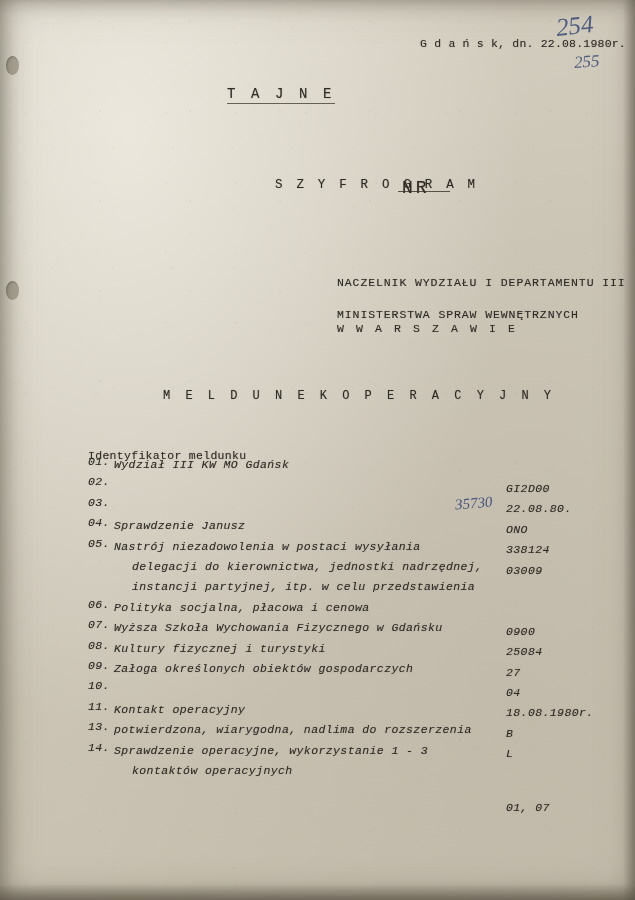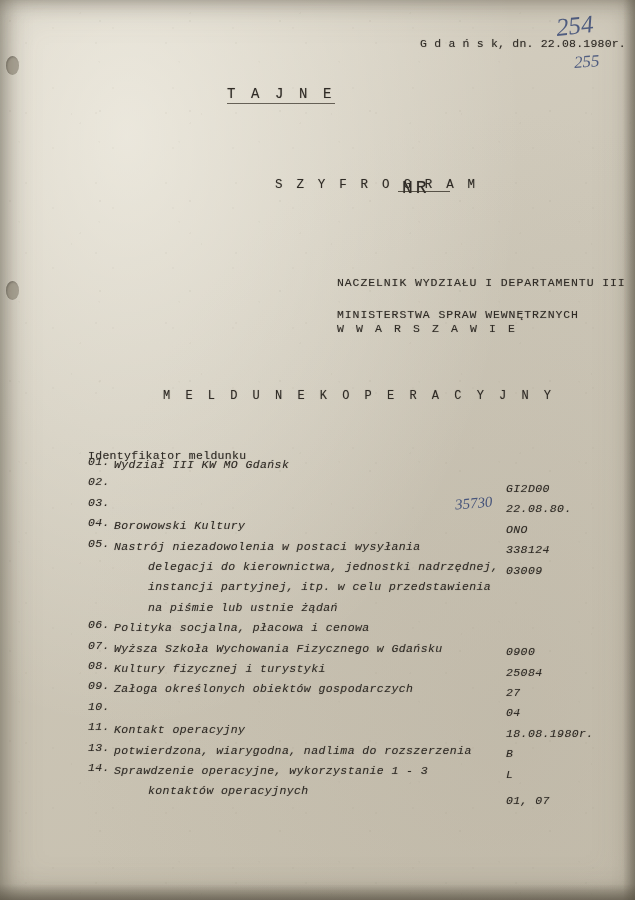--- a/index.html
+++ b/index.html
@@ -174,21 +174,21 @@
   .row .code {
     position: absolute;
     left: 418px;
     top: 0;
     font-size: 11.5px;
     line-height: 20.4px;
     white-space: nowrap;
     margin-top: 24px;
   }
   .cont {
-    margin-left: 60px;
+    margin-left: 44px;
     font-size: 11.5px;
     line-height: 20.4px;
   }
   .annot {
     position: absolute;
     color: #3a4a76;
     font-family: "Liberation Serif", serif;
     font-style: italic;
     font-size: 15px;
     opacity: 0.9;
@@ -252,31 +252,30 @@
         <span class="txt"></span>
         <span class="code">22.08.80.</span>
       </div>
       <div class="row">
         <span class="no">03.</span>
         <span class="txt"></span>
         <span class="code">ONO</span>
       </div>
       <div class="row">
         <span class="no">04.</span>
-        <span class="txt">Borowowski Kultury</span>
+        <span class="txt">Sprawdzenie Janusz</span>
         <span class="code">338124</span>
       </div>
       <div class="row">
         <span class="no">05.</span>
         <span class="txt">Nastrój niezadowolenia w postaci wysyłania</span>
         <span class="code">03009</span>
       </div>
       <div class="cont">delegacji do kierownictwa, jednostki nadrzędnej,</div>
       <div class="cont">instancji partyjnej, itp. w celu przedstawienia</div>
-      <div class="cont">na piśmie lub ustnie żądań</div>
       <div class="row">
         <span class="no">06.</span>
         <span class="txt">Polityka socjalna, płacowa i cenowa</span>
         <span class="code">0900</span>
       </div>
       <div class="row">
         <span class="no">07.</span>
         <span class="txt">Wyższa Szkoła Wychowania Fizycznego w Gdańsku</span>
         <span class="code">25084</span>
       </div>
@@ -301,21 +300,21 @@
         <span class="code">B</span>
       </div>
       <div class="row">
         <span class="no">13.</span>
         <span class="txt">potwierdzona, wiarygodna, nadlimа do rozszerzenia</span>
         <span class="code">L</span>
       </div>
       <div class="row">
         <span class="no">14.</span>
         <span class="txt">Sprawdzenie operacyjne, wykorzystanie 1 - 3</span>
-        <span class="code" style="top: 6px;">01, 07</span>
+        <span class="code" style="top: 33px;">01, 07</span>
       </div>
       <div class="cont">kontaktów operacyjnych</div>
     </div>
 
   <div class="annot an-ono">35730</div>
 
   <div class="edge-shadow"></div>
   <div class="scanedge"></div>
   <div class="bottomedge"></div>
 </div>

